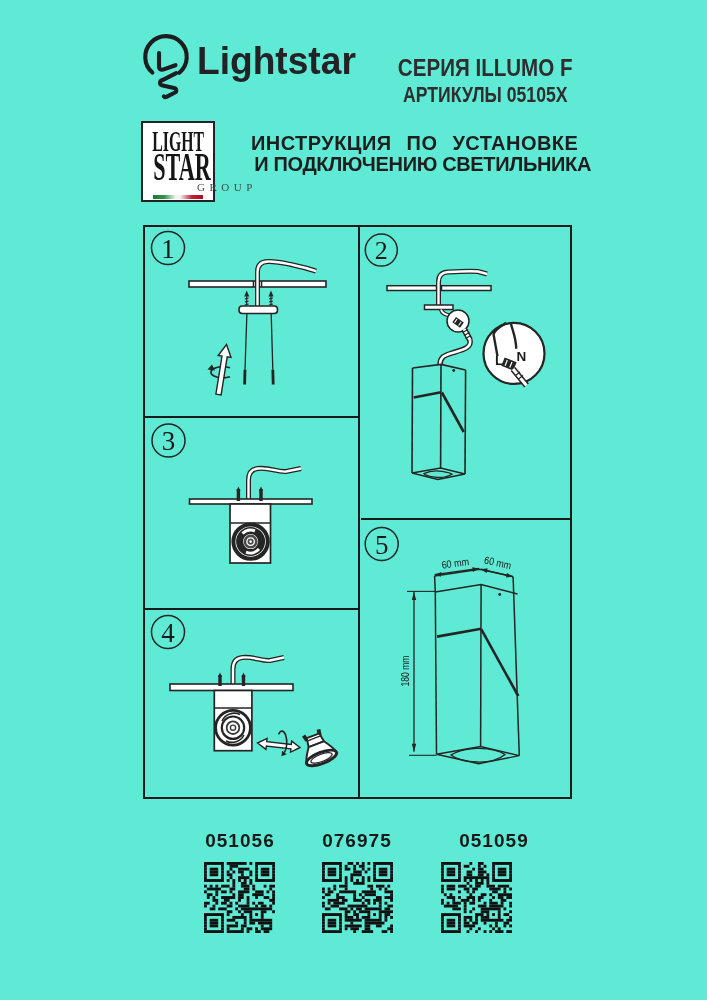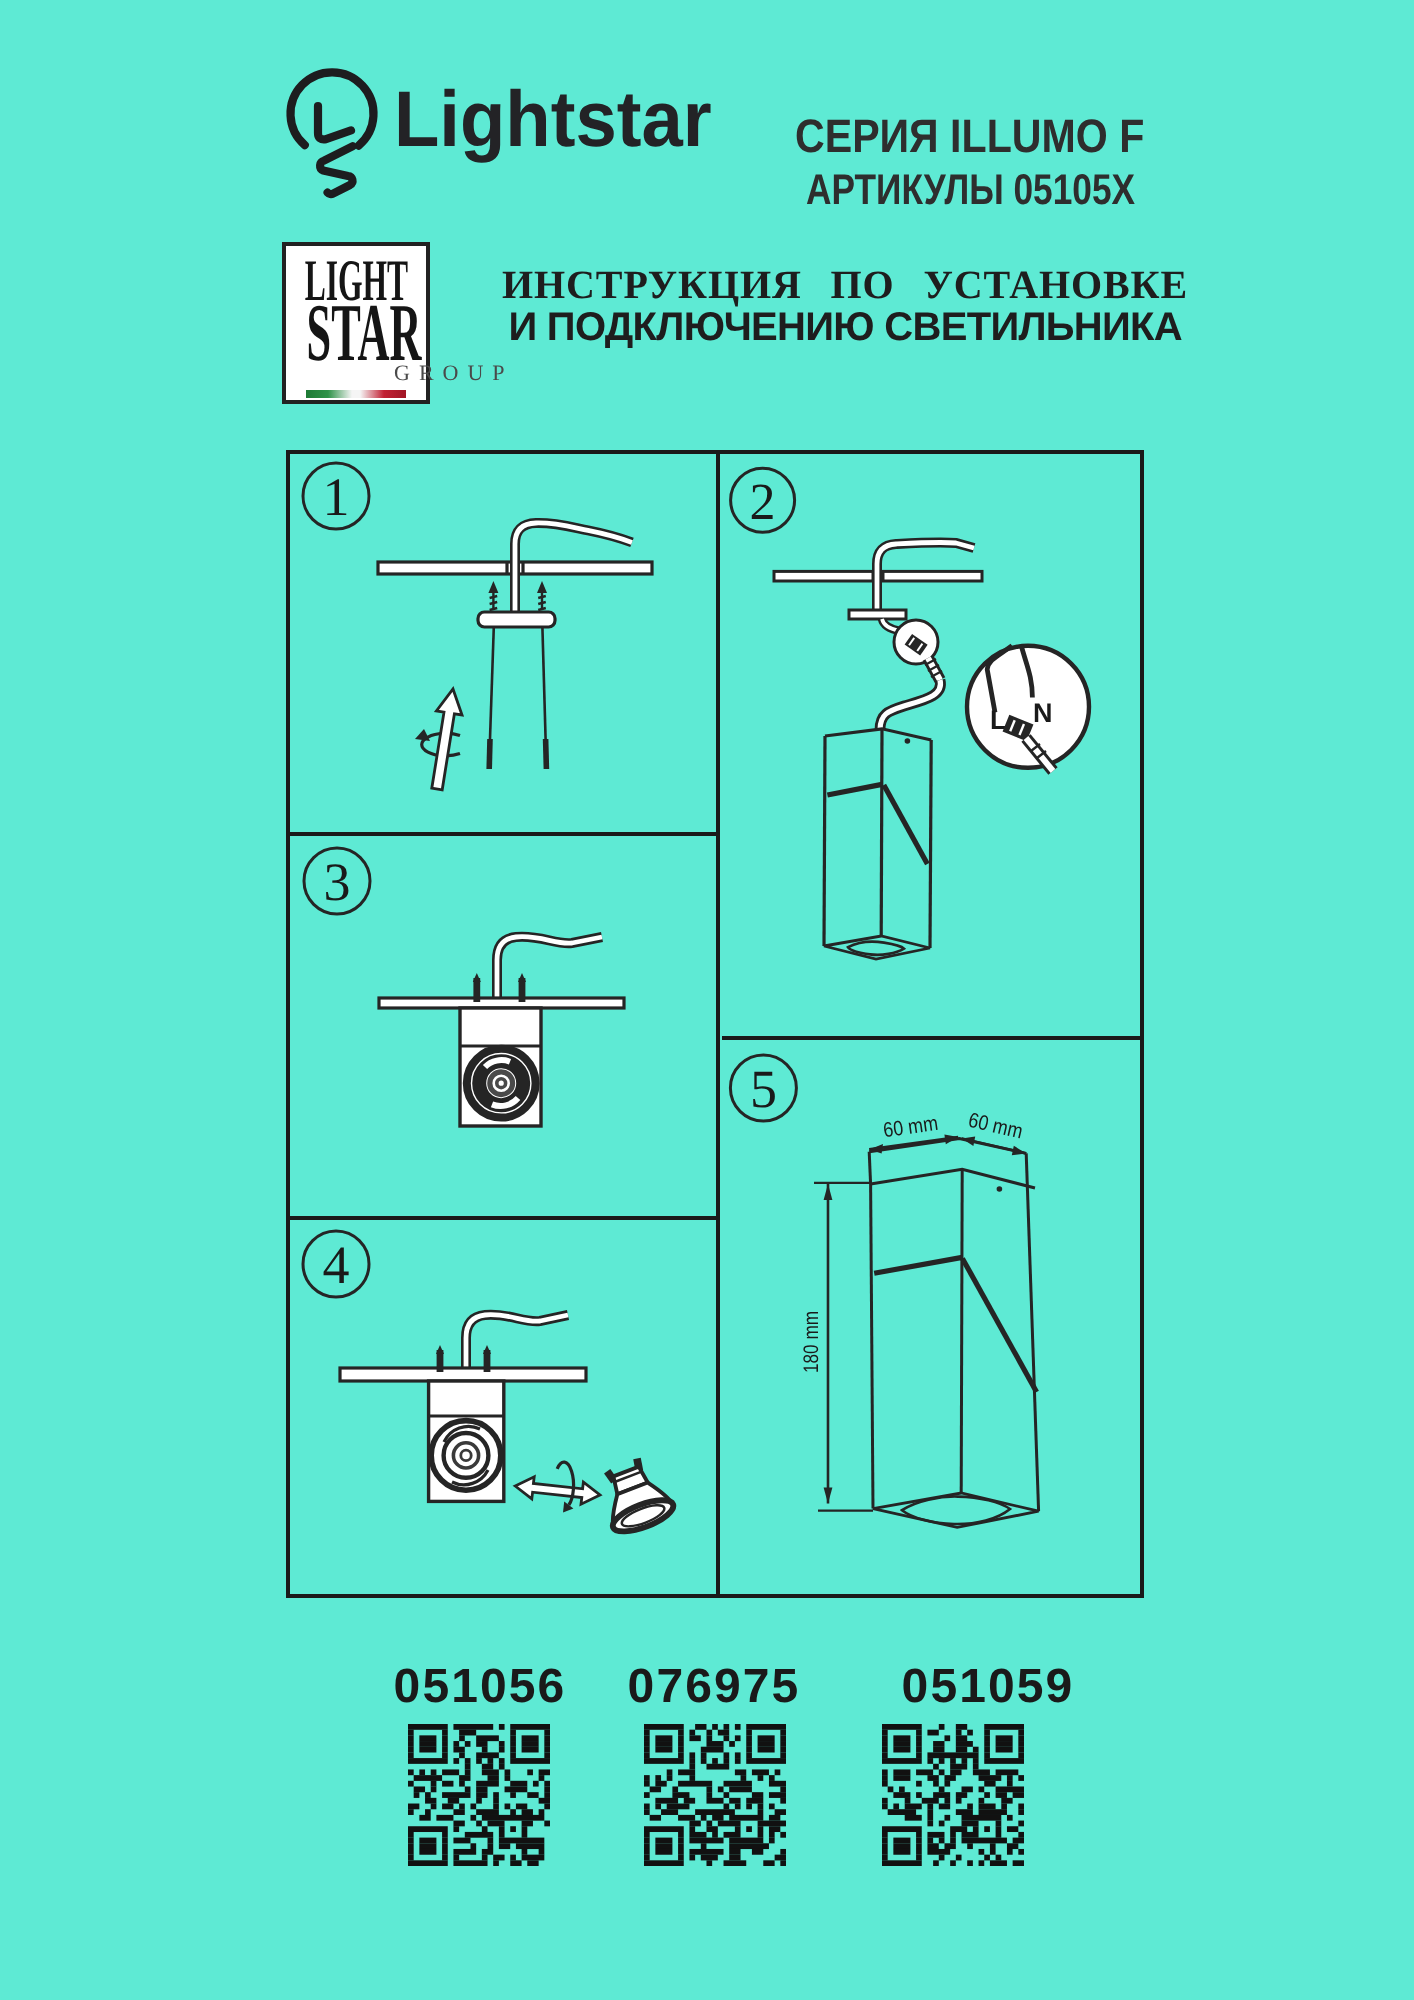--- a/index.html
+++ b/index.html
@@ -1,33 +1,33 @@
 <!DOCTYPE html>
 <html><head>
 <meta charset="utf-8">
 <style>
 html,body{margin:0;padding:0;background:#fff;}
 #page{position:relative;width:707px;height:1000px;background:#5eead4;overflow:hidden;
   font-family:"Liberation Sans",sans-serif;color:#1c1c1c;}
 .abs{position:absolute;}
-.hdr-right{position:absolute;left:385px;top:55px;width:200px;text-align:left;color:#2e2e2e;white-space:nowrap;}
+.hdr-right{position:absolute;left:385px;top:55px;width:200px;text-align:right;color:#2e2e2e;white-space:nowrap;}
 .hdr-right .l1{font-size:23.5px;font-weight:bold;letter-spacing:0;transform:scaleX(0.875);}
 .hdr-right .l2{font-size:21.5px;font-weight:bold;margin-top:1px;letter-spacing:0;transform:scaleX(0.82);}
 .title{position:absolute;left:246px;top:133px;width:345px;color:#1e1e1e;font-weight:bold;font-size:20px;line-height:21.3px;white-space:nowrap;}
-.title .t1{letter-spacing:0.45px;word-spacing:9px;margin-left:5px;font-family:Liberation Serif, serif;}
+.title .t1{letter-spacing:0.45px;word-spacing:9px;margin-left:5px;}
 .title .t2{letter-spacing:-0.35px;text-align:right;}
 .lsg{position:absolute;left:141px;top:120.5px;width:74px;height:81px;border:2.5px solid #222;box-sizing:border-box;background:#fff;font-family:"Liberation Serif",serif;padding-left:20px;}
 .lsg div{position:absolute;}
 .lsg .light{font-weight:bold;font-size:29.5px;color:#151515;line-height:29.5px;left:-13px;top:4px;width:96px;transform:scaleX(0.535);transform-origin:50% 50%;text-align:center;}
 .lsg .star{font-weight:bold;font-size:41px;color:#151515;line-height:41px;left:-15px;top:23px;width:108px;transform:scaleX(0.54);transform-origin:50% 50%;text-align:center;}
 .lsg .group{font-size:11px;color:#4a4a4a;letter-spacing:4.5px;left:9px;top:58.5px;margin-left:45px;}
 .lsg .flag{left:10px;top:72px;width:50px;height:4px;background:linear-gradient(90deg,#1e7a35 0%,#2f9248 22%,#f5f5f5 46%,#f5f5f5 54%,#c22033 78%,#a01525 100%);}
 #grid{position:absolute;left:143px;top:224.5px;width:428.5px;height:574.5px;border:2px solid #1a1a1a;box-sizing:border-box;}
 .gline{position:absolute;background:#1a1a1a;}
-.qrlabel{position:absolute;width:120px;text-align:center;font-size:24px;font-weight:bold;color:#1a1a1a;letter-spacing:1.05px;}
+.qrlabel{position:absolute;width:120px;text-align:center;font-size:19px;font-weight:bold;color:#1a1a1a;letter-spacing:1.05px;}
 </style>
 </head>
 <body>
 <div id="page">
 
   <svg class="abs" style="left:136px;top:26px" width="70" height="82" viewBox="0 0 70 82">
     <g fill="none" stroke="#1d1d1f" stroke-linecap="round" stroke-linejoin="round" stroke-width="4.1">
       <path d="M 43.34,46.8 A 20.75,20.75 0 1 0 16.39,46.56"></path>
       <path d="M 23,27 L 23,40.5 Q 23,44.3 27,43.6 L 39.5,39.2"></path>
       <path d="M 40.2,47.2 L 26,54.3 A 2.6,2.6 0 0 0 25.6,59.2 L 38,62 A 2.4,2.4 0 0 1 39,66.5 L 30.5,70.8 A 2.2,2.2 0 0 1 27.8,70.3"></path>

